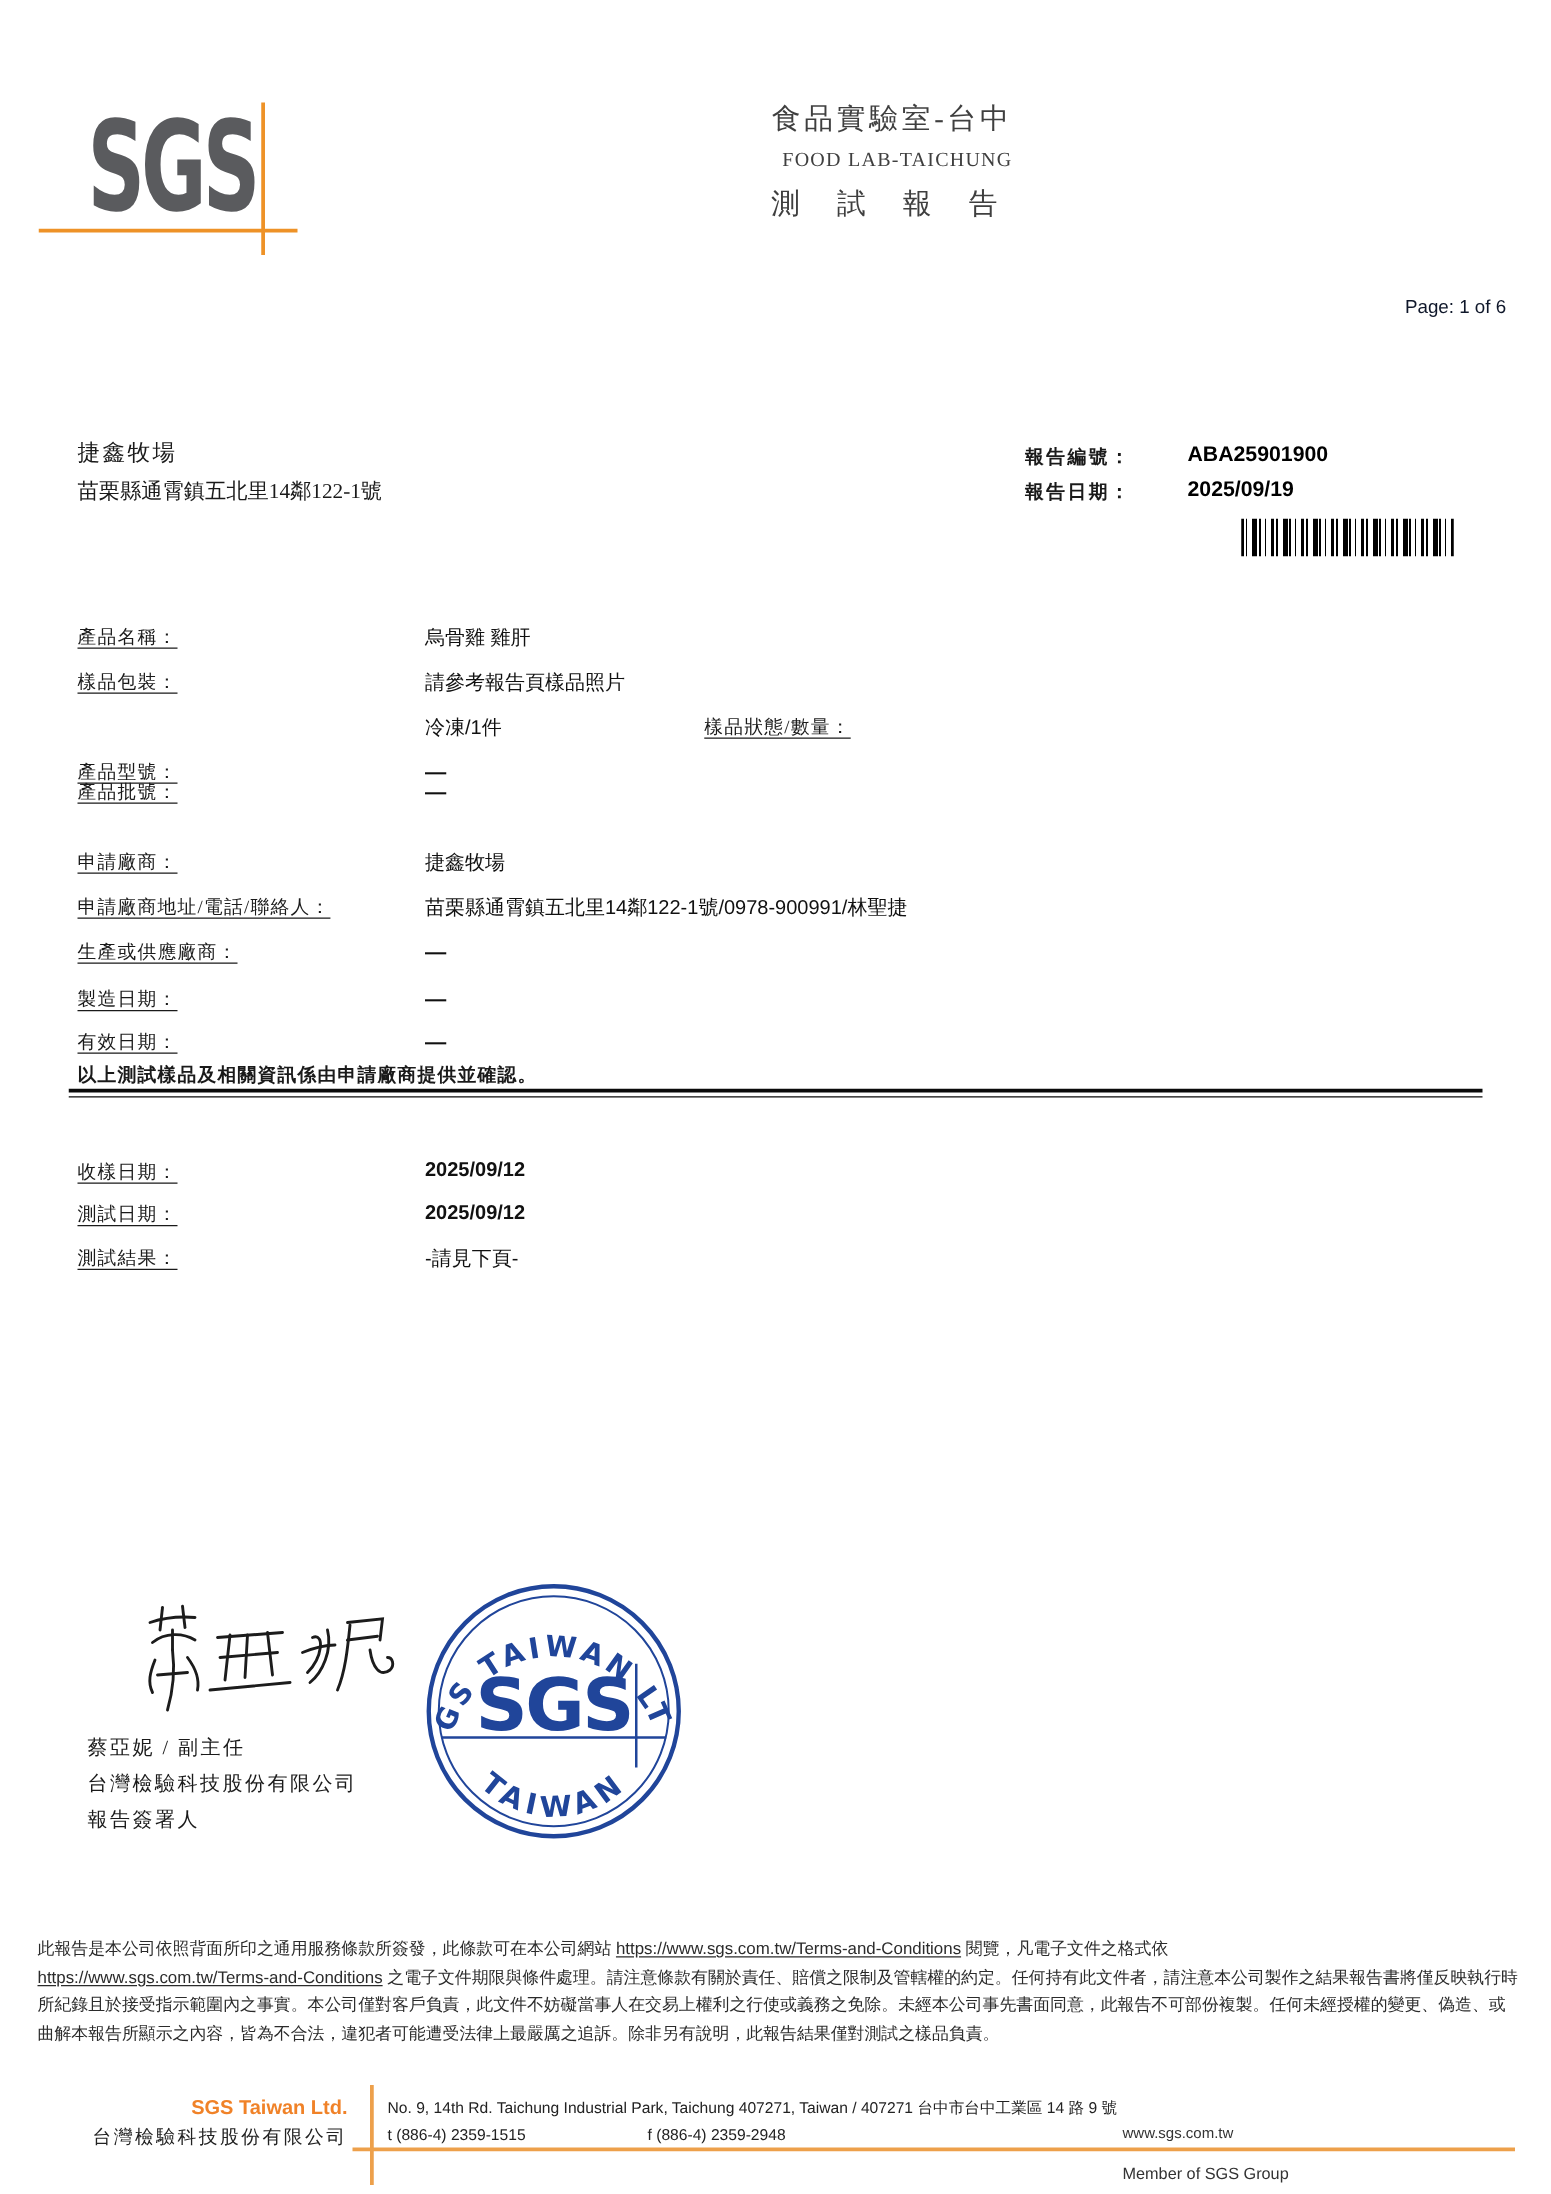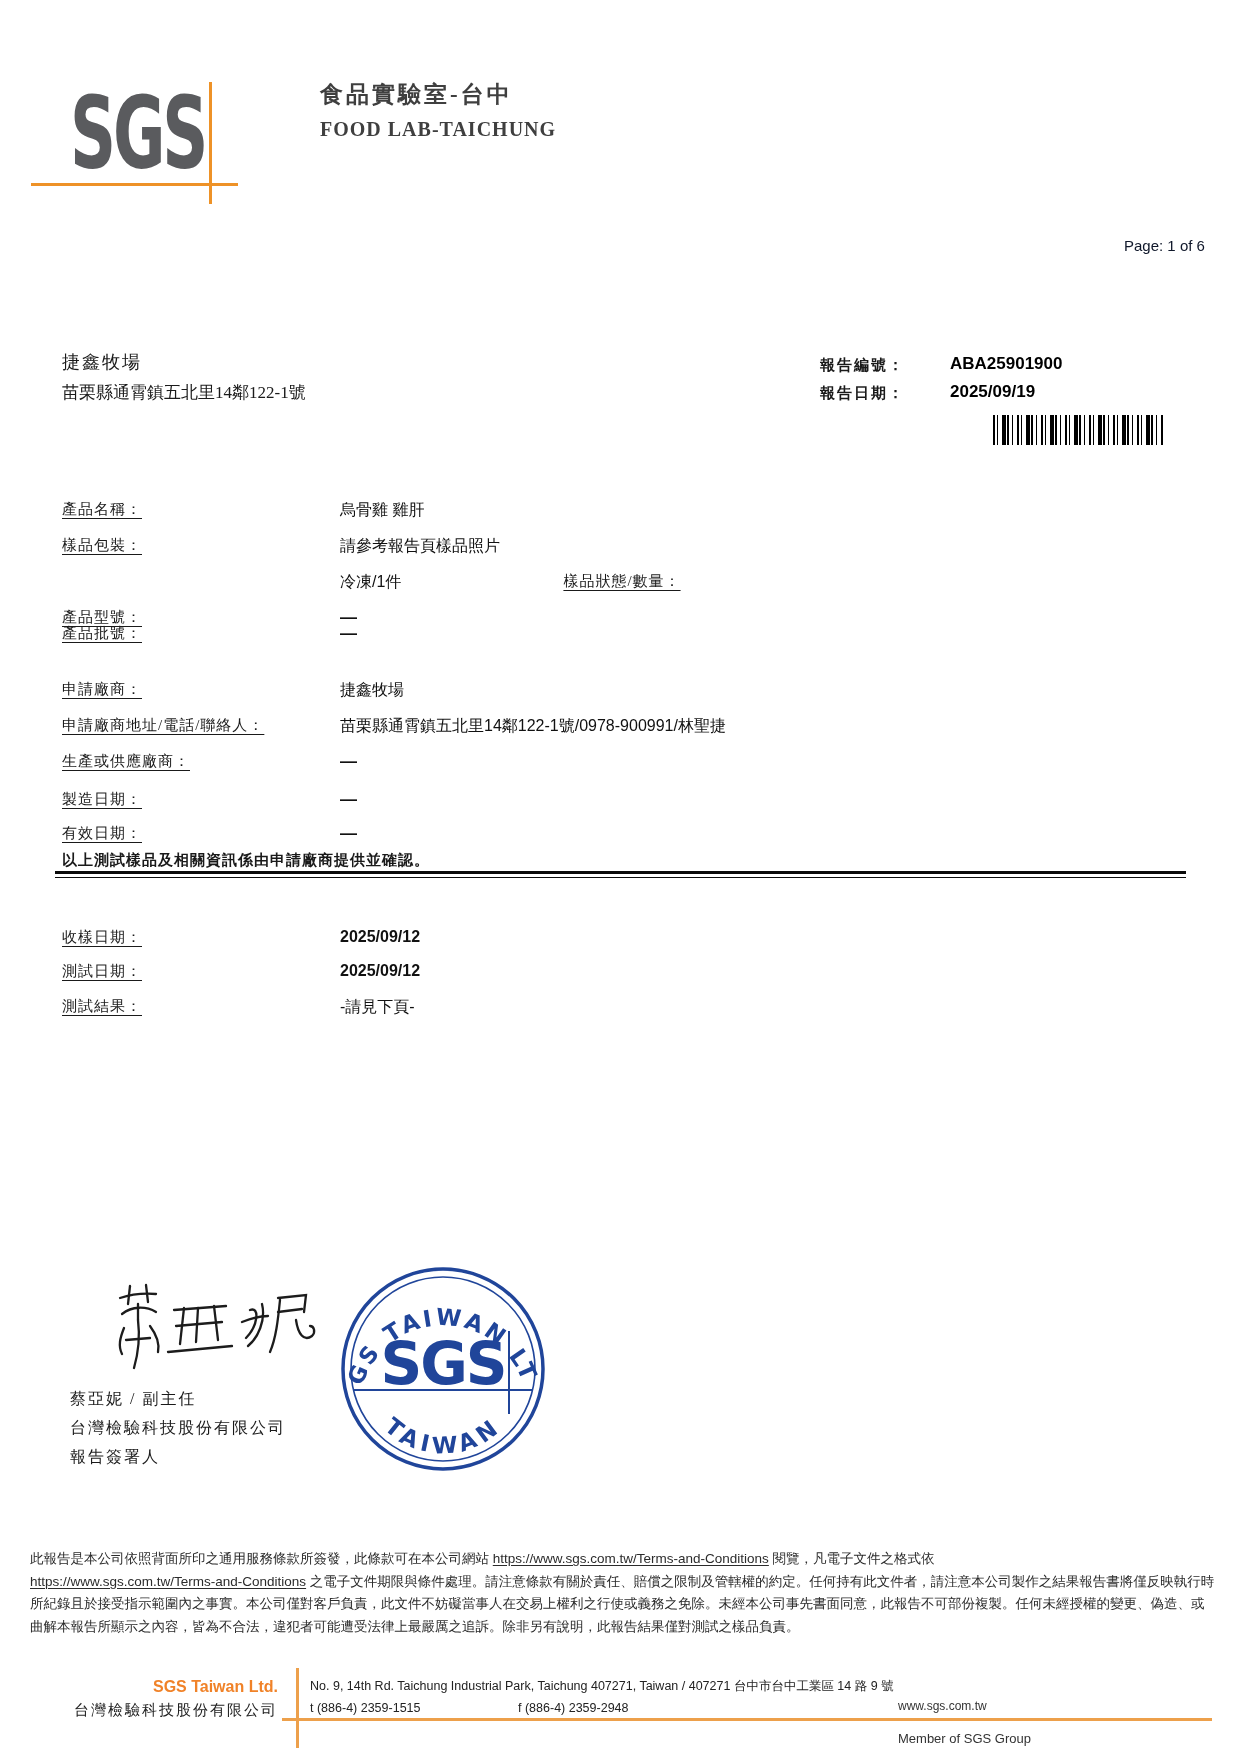--- a/index.html
+++ b/index.html
@@ -8,25 +8,25 @@
   .abs { position:absolute; }
 
   
   .sgs-logo-text { left:70px; top:84px; font-family:"DejaVu Sans",sans-serif; font-weight:bold;
     font-size:100px; line-height:100px; letter-spacing:-5px; color:#5a5b5e;
     transform:scaleX(.64); transform-origin:left top; }
   .logo-hline { left:31px; top:183px; width:207px; height:3px; background:#ee9227; }
   .logo-vline { left:209px; top:82px; width:3px; height:122px; background:#ee9227; }
 
   
-  .header-block { left:320px; top:78px; width:490px; text-align:left;
-    font-family:"Liberation Serif",serif; font-weight:bold; color:#3f3f3f; }
+  .header-block { left:320px; top:78px; width:490px; text-align:right;
+    font-family:"Liberation Serif",serif; font-weight:normal; color:#3f3f3f; }
   .header-block div { line-height:34px; }
   .h-zh1 { font-size:23px; letter-spacing:3px; }
-  .h-en1 { font-size:20px; letter-spacing:1px; }
+  .h-en1 { font-size:16px; letter-spacing:1px; }
   .h-zh2 { font-size:23px; letter-spacing:12px; }
   .h-en2 { font-size:22px; }
   .page-indicator { left:1124px; top:237px; font-size:15px; color:#0f172a; }
 
   
   .applicant-name { left:62px; top:350px; font-family:"Liberation Serif",serif; font-size:18px; letter-spacing:2px; }
   .applicant-addr { left:62px; top:381px; font-family:"Liberation Serif",serif; font-size:17px; }
   .meta-row { left:820px; width:400px; }
   .meta-label { font-family:"Liberation Serif",serif; font-size:15px; font-weight:bold; letter-spacing:2px; }
   .meta-value { position:absolute; left:130px; top:-2px; font-size:17px; font-weight:bold; color:#000; }
@@ -73,20 +73,21 @@
 </head>
 <body>
 
 <div class="abs sgs-logo-text">SGS</div>
 <div class="abs logo-hline"></div>
 <div class="abs logo-vline"></div>
 
 <div class="abs header-block">
   <div class="h-zh1">食品實驗室-台中</div>
   <div class="h-en1">FOOD LAB-TAICHUNG</div>
+  <div class="h-zh2">測 試 報 告</div>
 </div>
 <div class="abs page-indicator">Page: 1 of 6</div>
 
 <div class="abs applicant-name">捷鑫牧場</div>
 <div class="abs applicant-addr">苗栗縣通霄鎮五北里14鄰122-1號</div>
 
 <div class="abs meta-row" style="top:356px;">
   <span class="meta-label">報告編號：</span>
   <span class="meta-value">ABA25901900</span>
 </div>

